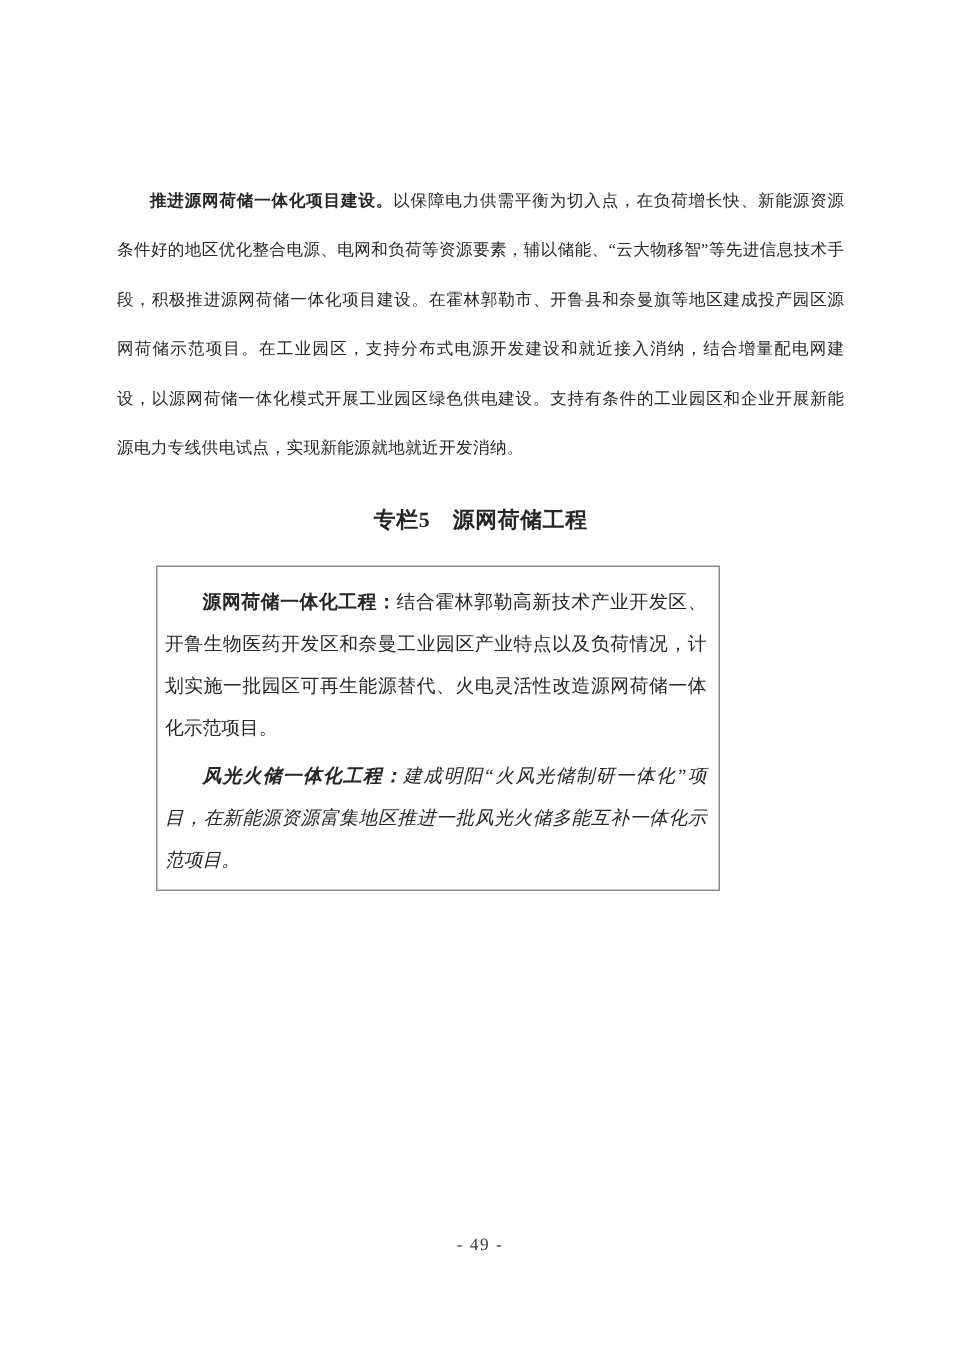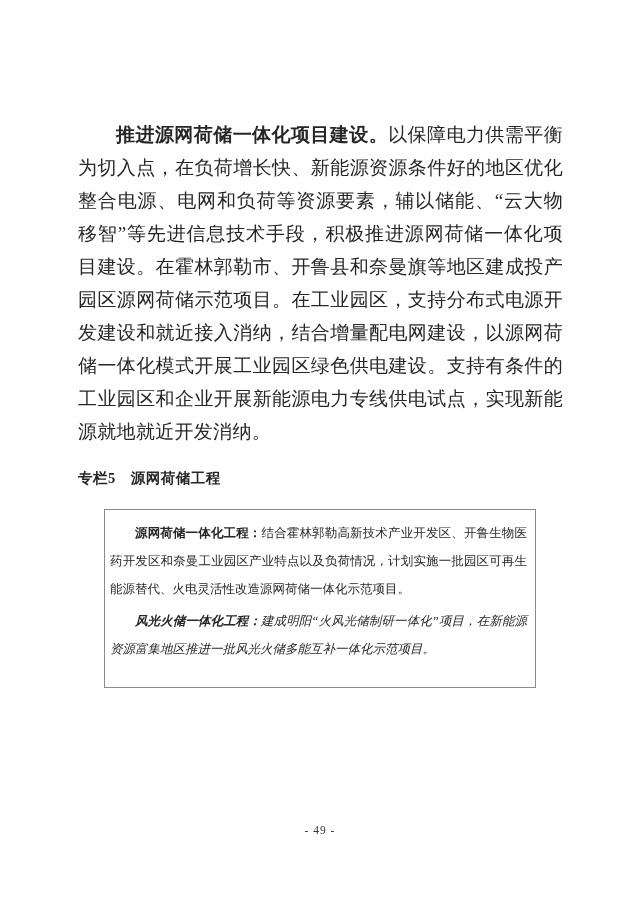--- a/index.html
+++ b/index.html
@@ -17,45 +17,45 @@
     overflow: hidden;
     box-sizing: border-box;
   }
   .content {
     position: absolute;
     left: 78px;
     top: 118px;
     width: 485px;
   }
   .para {
-    font-size: 19px;
+    font-size: 11px;
     line-height: 33px;
     text-align: justify;
     text-justify: inter-ideograph;
     text-indent: 2em;
     margin: 0 0 5px 0;
     letter-spacing: 0.3px;
   }
   .para .lead {
     font-weight: bold;
   }
   .box-title {
     font-size: 14.5px;
     font-weight: bold;
-    text-align: left;
+    text-align: center;
     margin: 21px 0 0 0;
     letter-spacing: 0.5px;
   }
   .callout-box {
     box-sizing: border-box;
     margin: 21px 0 0 26px;
-    width: 432px;
+    width: 376px;
     min-height: 154px;
     border: 1px solid #8c8c8c;
-    padding: 9px 8px 24px 5px;
+    padding: 9px 8px 6px 5px;
   }
   .box-para {
     font-size: 12.5px;
     line-height: 28px;
     text-align: justify;
     text-justify: inter-ideograph;
     text-indent: 2em;
     margin: 0 0 4px 0;
   }
   .box-para:last-child {

